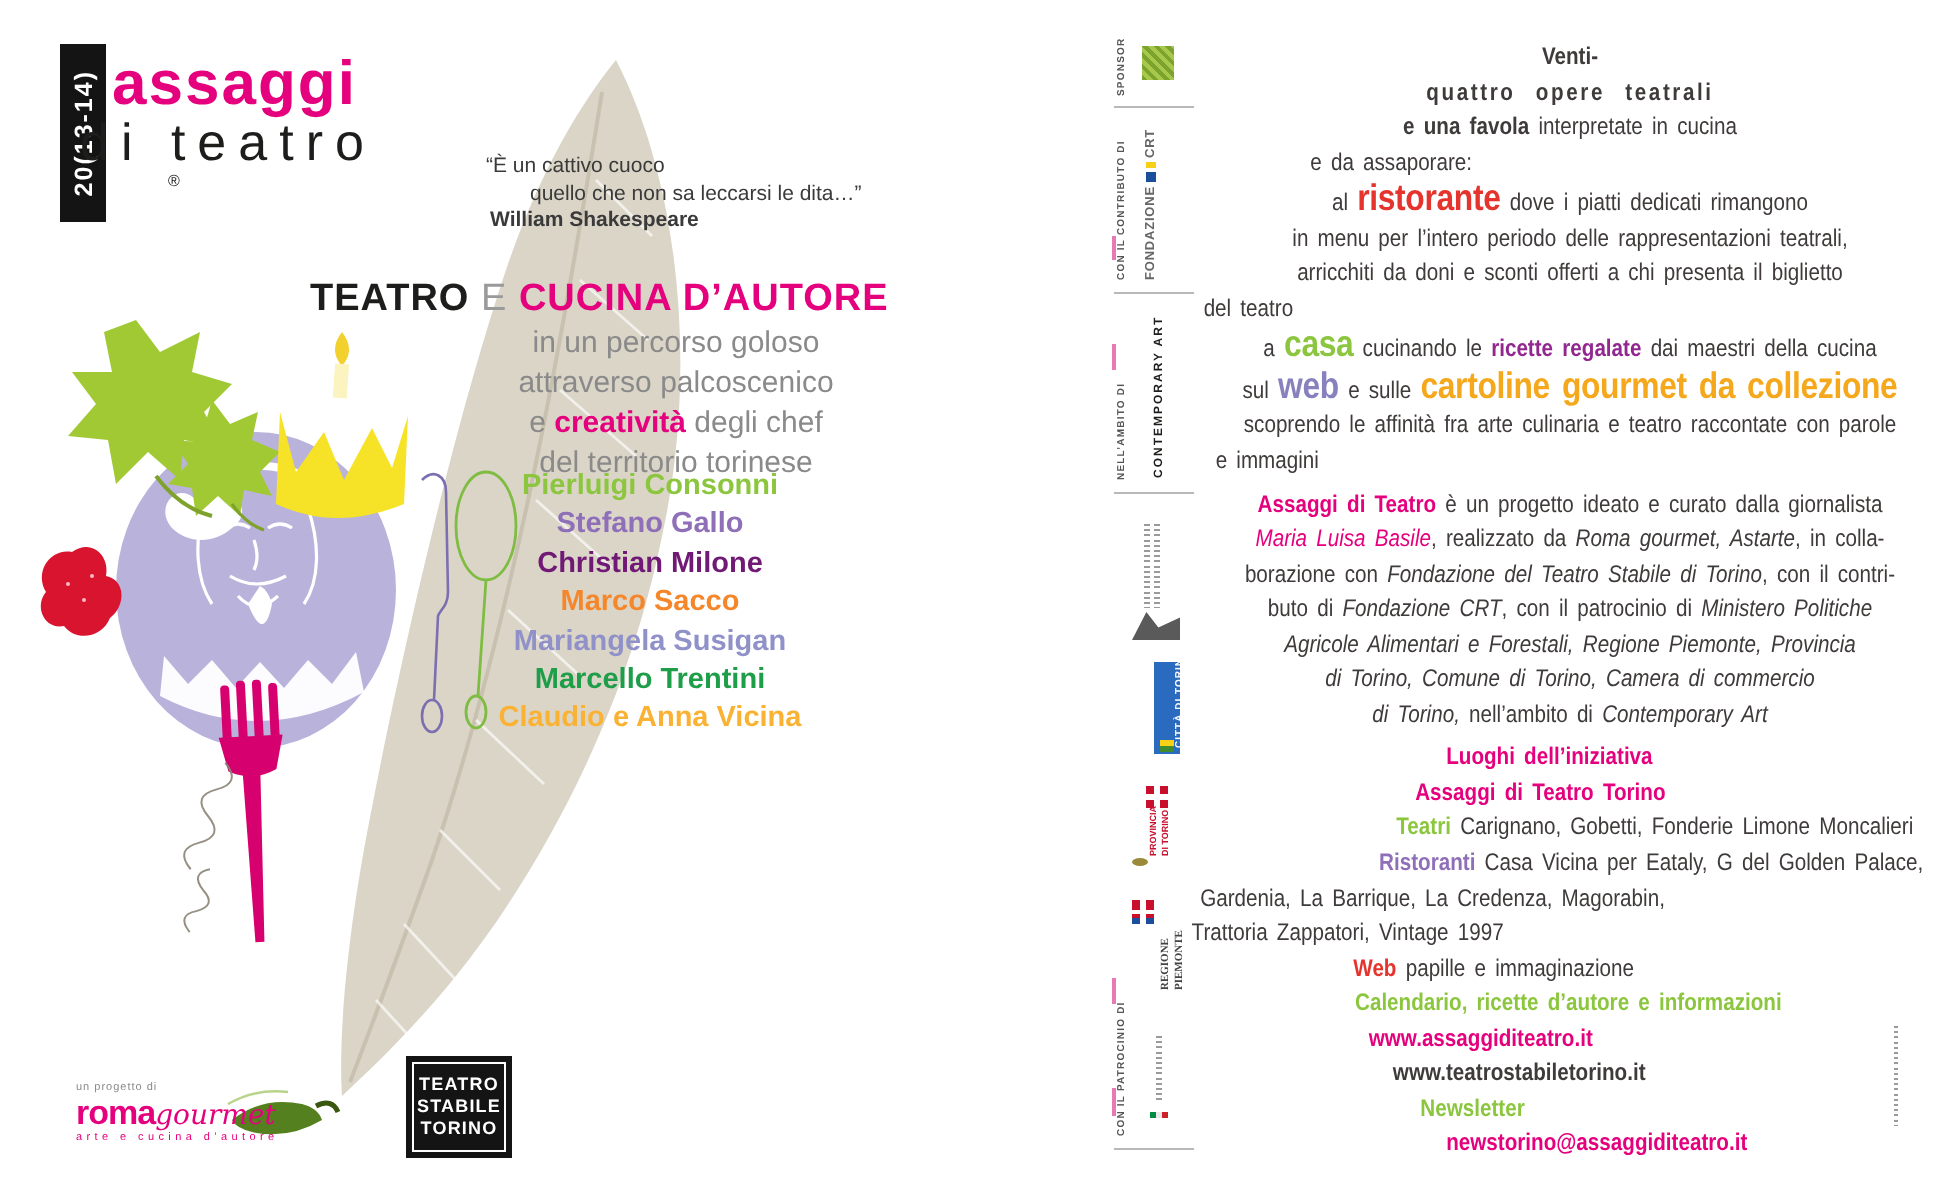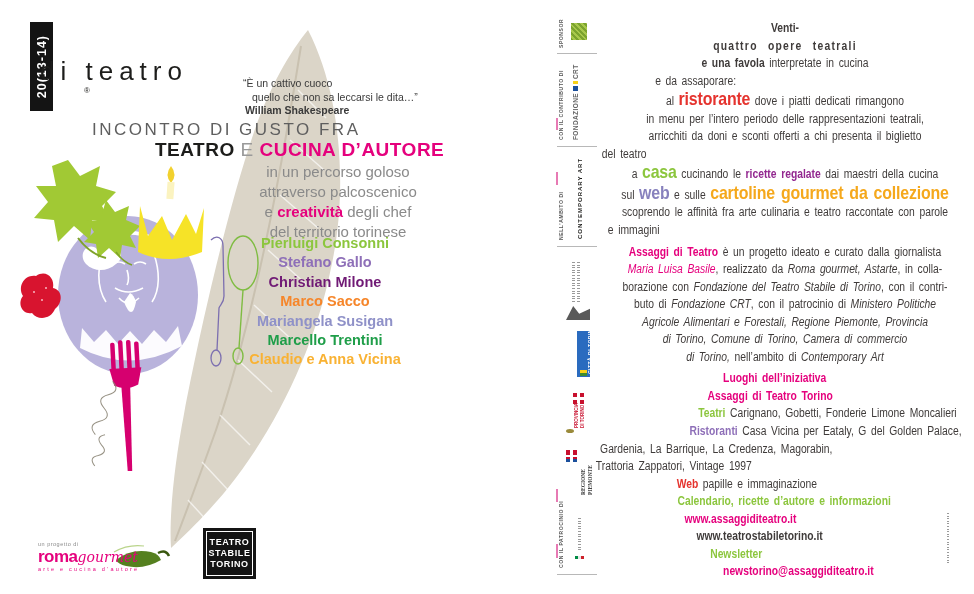--- a/index.html
+++ b/index.html
@@ -7,21 +7,21 @@
          font-family:"Liberation Sans",sans-serif;color:#3f3b3a;}
   .abs{position:absolute;}
   
   .brand-bar{left:30px;top:22px;width:23px;height:89px;background:#141414;display:flex;align-items:center;justify-content:center;}
   .brand-bar span{writing-mode:vertical-rl;transform:rotate(180deg);color:#fff;font-weight:bold;font-size:12.5px;letter-spacing:1px;}
   .brand-title{left:56px;top:24px;font-size:31px;font-weight:bold;color:#E5017D;letter-spacing:1px;}
   .brand-sub{left:40px;top:56px;font-size:26px;color:#1d1d1b;letter-spacing:6px;}
   .brand-reg{left:84px;top:86px;font-size:8px;color:#1d1d1b;}
   
   .quote{left:243px;top:77px;font-size:10.5px;color:#3a3a3a;line-height:13.5px;}
-  .quote .q2{margin-left:9px;}
+  .quote .q2{margin-left:22px;}
   .quote .qa{margin-left:2px;font-weight:bold;}
   
   .kicker{left:92px;top:120px;font-size:17px;color:#5f5f5f;letter-spacing:2.5px;}
   .headline{left:155px;top:139px;font-size:19px;letter-spacing:.5px;white-space:nowrap;text-align:right;}
   .headline .h-black{font-weight:bold;color:#1d1d1b;}
   .headline .h-gray{color:#9a9a9a;}
   .headline .h-mag{font-weight:bold;color:#E5017D;}
   
   .lintro{left:238px;top:162px;width:200px;font-size:15px;color:#8a8a8a;line-height:20px;}
   .lintro .tl{text-align:center;white-space:nowrap;}
@@ -170,30 +170,30 @@
     <g transform="translate(112,544)">
       <path d="M4,16 q15,-12 35,-8 q8,2 10,8 q-17,10 -35,6 q-8,-2 -10,-6 z" fill="#55801F"></path>
       <path d="M46,9 q8,-4 11,3" stroke="#39570F" stroke-width="2.5" fill="none"></path>
       <path d="M2,8 q14,-8 30,-6" stroke="#B9D48A" stroke-width="1.2" fill="none"></path>
     </g>
   </svg>
 
   <div class="abs brand-bar" style="z-index:2">
     <span>20(13-14)</span>
   </div>
+  <div class="abs brand-title" style="z-index:2">assaggi</div>
   <div class="abs brand-sub" style="z-index:2">di teatro</div>
   <div class="abs brand-reg" style="z-index:2">®</div>
 
   <div class="abs quote" style="z-index:2">
     <div class="q1">“È un cattivo cuoco</div>
     <div class="q2">quello che non sa leccarsi le dita…”</div>
     <div class="qa">William Shakespeare</div>
   </div>
 
-  <div class="abs kicker" style="z-index:2">INCONTRO DI GUSTO FRA</div>
   <div class="abs headline" style="z-index:2">
     <span class="h-black">TEATRO</span><span class="h-gray"> E </span><span class="h-mag">CUCINA D’AUTORE</span>
   </div>
 
   <div class="abs lintro" style="z-index:2">
       <div class="tl c"><span>in un percorso goloso</span></div>
       <div class="tl c"><span>attraverso palcoscenico</span></div>
       <div class="tl c"><span>e </span><span class="b mag">creatività</span><span> degli chef</span></div>
       <div class="tl c"><span>del territorio torinese</span></div>
     </div>

